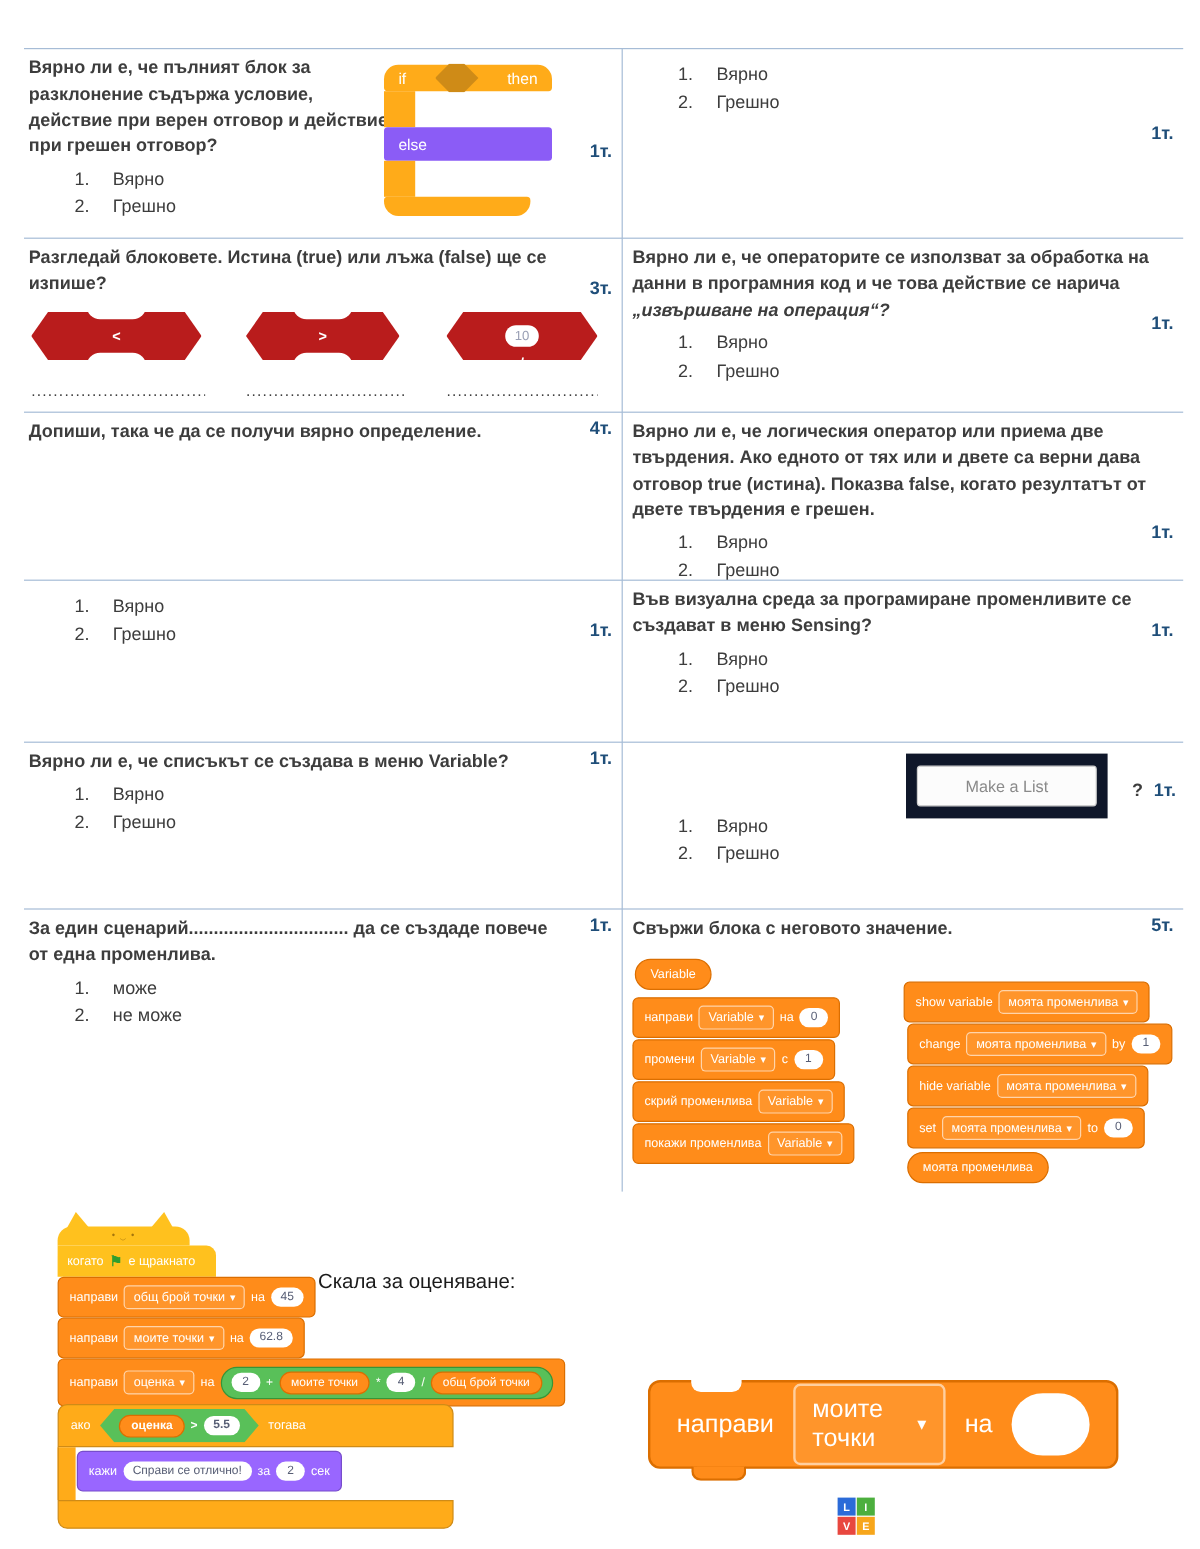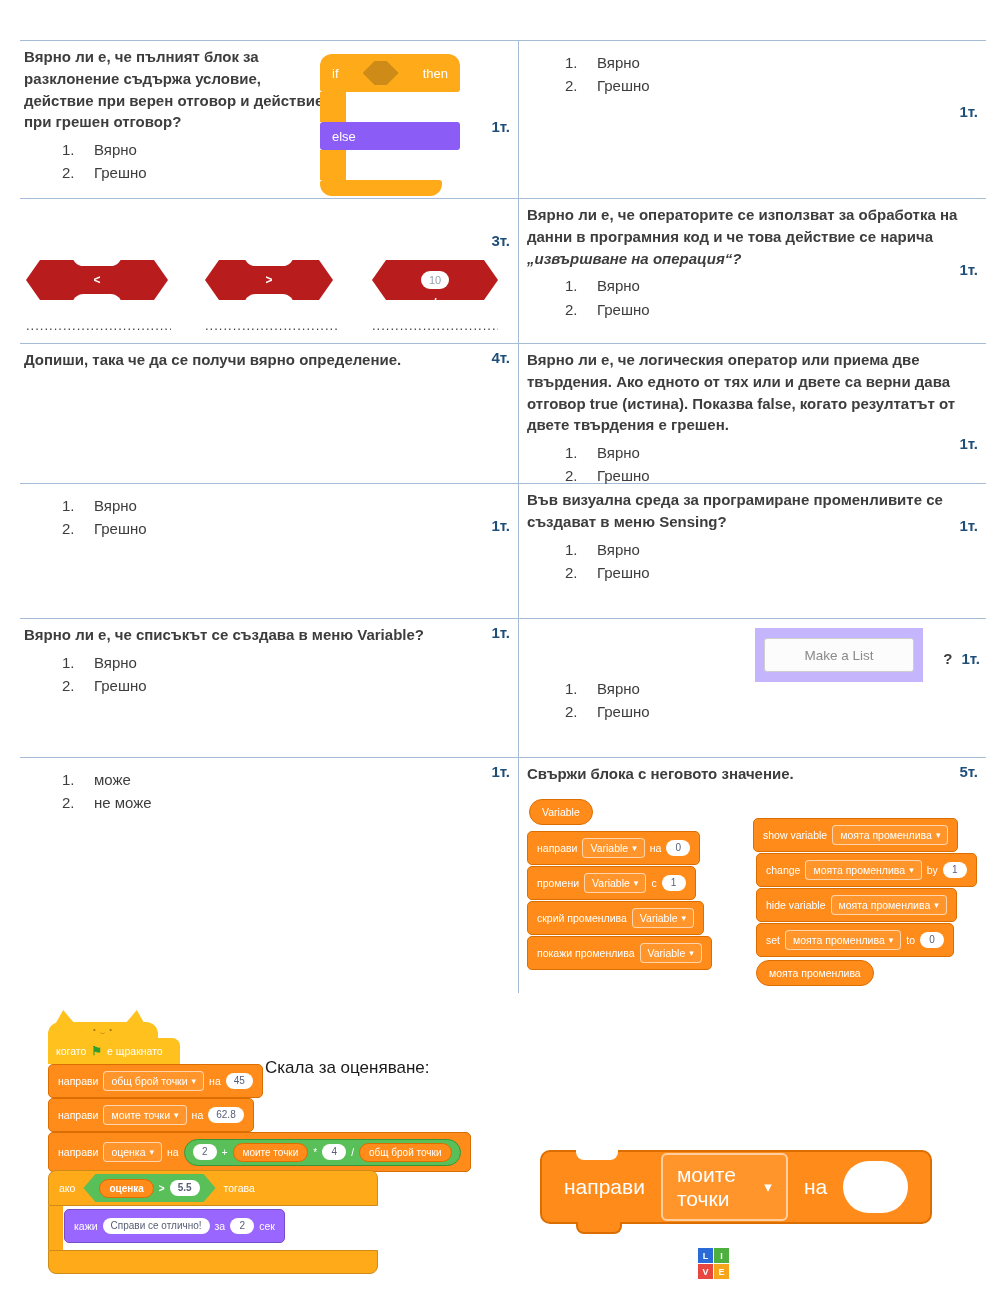--- a/index.html
+++ b/index.html
@@ -10,38 +10,38 @@
   .cell{position:absolute;}
   .qtitle{font-weight:bold;font-size:15px;line-height:1.45;color:#3d3d3d;}
   .qbody{font-size:15px;line-height:1.5;color:#3d3d3d;}
   .it{font-style:italic;}
   .pts{position:absolute;right:4px;color:#1f4e79;font-weight:bold;font-size:15px;}
   .opts{margin-top:5px;padding-left:38px;}
   .opt{display:flex;gap:14px;font-size:15px;line-height:1.55;color:#3d3d3d;}
   .opt .num{min-width:18px;}
   
   .ifblk{position:absolute;left:296px;top:8px;width:140px;}
-  .ifblk .tb{height:38px;background:#FFAB19;border-radius:12px 12px 3px 3px;display:flex;align-items:center;gap:24px;padding:0 12px;color:#fff;font-size:13px;}
+  .ifblk .tb{height:22px;background:#FFAB19;border-radius:12px 12px 3px 3px;display:flex;align-items:center;gap:24px;padding:0 12px;color:#fff;font-size:13px;}
   .hexslot{width:52px;height:24px;background:#CF8B17;clip-path:polygon(12px 0,calc(100% - 12px) 0,100% 50%,calc(100% - 12px) 100%,12px 100%,0 50%);}
   .ifblk .spine{width:26px;height:30px;background:#FFAB19;}
   .ifblk .eb{height:28px;background:#8b5cf6;display:flex;align-items:center;padding:0 12px;color:#fff;font-size:13px;border-radius:3px;}
   .ifblk .bb{height:16px;width:122px;background:#FFAB19;border-radius:3px 3px 12px 12px;}
   
   .ghex{position:absolute;height:40px;background:#b91c1c;clip-path:polygon(14px 0,calc(100% - 14px) 0,100% 50%,calc(100% - 14px) 100%,14px 100%,0 50%);display:flex;align-items:center;justify-content:center;gap:7px;color:#fff;font-weight:bold;font-size:12px;flex-direction:column;}
   .goval{background:#fff;color:#9aa0b5;border-radius:999px;padding:4px 10px;font-size:13px;font-weight:normal;min-width:30px;text-align:center;}
   .ghex.sm .goval{padding:3px 6px;min-width:16px;font-size:11px;}
   .dotline{position:absolute;font-size:13px;letter-spacing:1px;color:#3d3d3d;white-space:nowrap;overflow:hidden;}
   
   .sblock{position:absolute;display:inline-flex;align-items:center;gap:5px;height:32px;padding:0 9px;background:#FF8C1A;border:1px solid #DB6E00;border-radius:5px;color:#fff;font-size:10.5px;white-space:nowrap;}
   .dd{display:inline-flex;align-items:center;gap:4px;padding:3px 7px;border:1px solid rgba(255,255,255,.6);border-radius:4px;background:rgba(255,255,255,.08);}
   .dd::after{content:"▾";font-size:9px;line-height:1;}
   .woval{background:#fff;color:#575e75;border-radius:999px;padding:3px 8px;font-size:10px;text-align:center;min-width:8px;line-height:1;}
   .badge{position:absolute;background:#FF8C1A;border:1px solid #DB6E00;border-radius:999px;padding:6px 12px;color:#fff;font-size:10.5px;white-space:nowrap;}
   
-  .malpanel{position:absolute;left:228px;top:4px;width:168px;height:54px;background:#c4b5fd;display:flex;align-items:center;justify-content:center;}
+  .malpanel{position:absolute;left:228px;top:4px;width:168px;height:54px;background:#0f172a;display:flex;align-items:center;justify-content:center;}
   .malbtn{width:148px;height:32px;background:#fcfcfc;border:1px solid #cfcfcf;border-radius:3px;color:#8a8a8a;font-size:13.5px;display:flex;align-items:center;justify-content:center;}
   .qrow{position:absolute;right:2px;top:26px;display:flex;gap:9px;font-weight:bold;font-size:15px;}
   .qrow .q{color:#3d3d3d;} .qrow .p{color:#1f4e79;}
   
   .script{position:absolute;left:48px;top:1008px;width:460px;height:270px;}
   .hat{position:absolute;left:0;top:2px;width:132px;height:54px;}
   .ear{position:absolute;width:28px;height:20px;background:#FFC11E;top:0;}
   .ear.l{left:4px;clip-path:polygon(0 100%,40% 0,100% 100%);}
   .ear.r{left:72px;clip-path:polygon(0 100%,60% 0,100% 100%);}
   .hat .head{position:absolute;top:12px;left:0;width:110px;height:16px;background:#FFC11E;border-radius:12px 12px 0 0;}
@@ -121,20 +121,21 @@
           <span>Вярно</span>
         </div>
       <div class="opt">
           <span class="num">2.</span>
           <span>Грешно</span>
         </div>
     </div>
   </div>
 
   <div class="cell" style="left:24px;top:204px;width:490px;height:137px">
+    <div class="qtitle" style="width:450px">Разгледай блоковете. Истина (true) или лъжа (false) ще се изпише?</div>
     <span class="pts" style="top:28px">3т.</span>
     <div class="ghex" style="left:2px;top:56px;width:142px">
       <span class="goval">456</span>
         <span>&lt;</span>
         <span class="goval">5777</span>
     </div>
     <div class="ghex" style="left:181px;top:56px;width:128px">
       <span class="goval">128</span>
         <span>&gt;</span>
         <span class="goval">128</span>
@@ -244,20 +245,21 @@
           <span>Вярно</span>
         </div>
       <div class="opt">
           <span class="num">2.</span>
           <span>Грешно</span>
         </div>
     </div>
   </div>
 
   <div class="cell" style="left:24px;top:763px;width:490px;height:230px">
+    <div class="qtitle" style="width:445px">За един сценарий................................ да се създаде повече от една променлива.</div>
     <span class="pts" style="top:0px">1т.</span>
     <div class="opts">
       <div class="opt">
           <span class="num">1.</span>
           <span>може</span>
         </div>
       <div class="opt">
           <span class="num">2.</span>
           <span>не може</span>
         </div>

